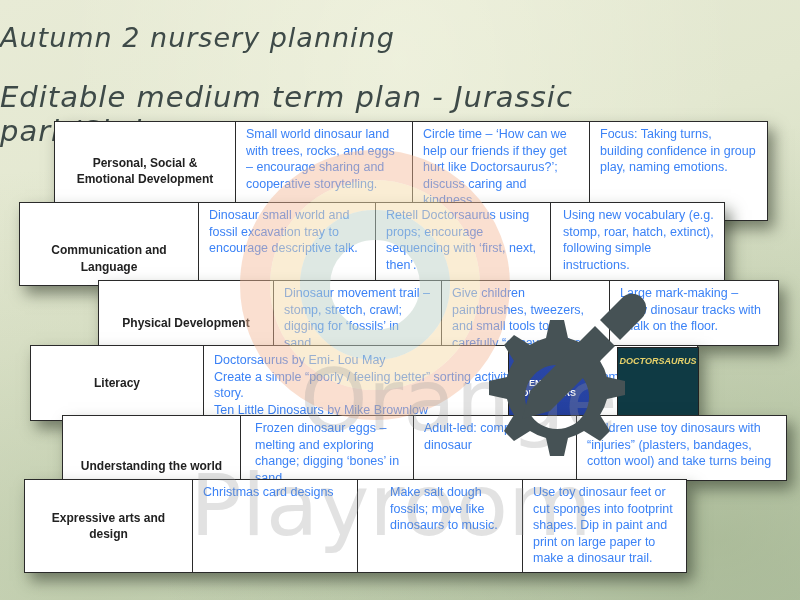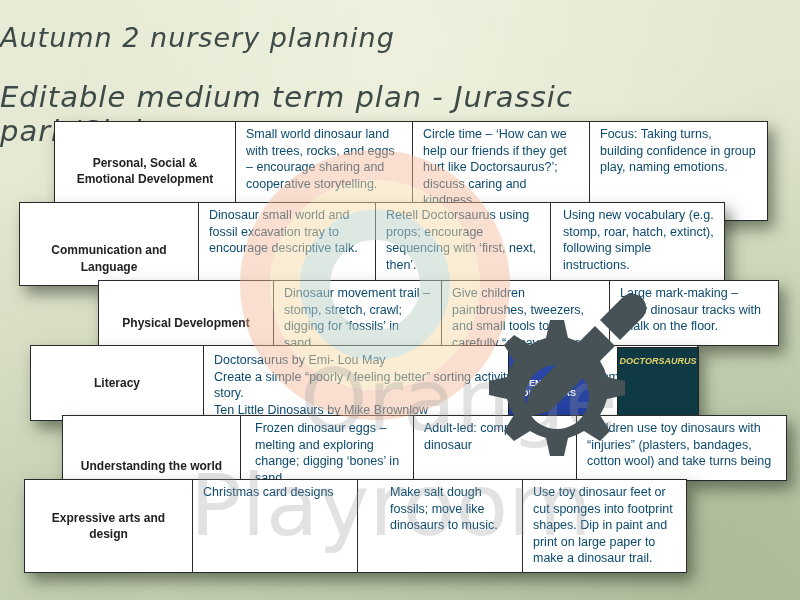--- a/index.html
+++ b/index.html
@@ -23,21 +23,21 @@
     .title1 { top:22px; font-size:27px; }
     .title2 { top:80px; font-size:29px; }
     .row {
       position:absolute; display:flex; background:#fff;
       border:1.5px solid #2a2a2a;
       box-shadow: 6px 8px 14px rgba(40,50,35,0.55);
       box-sizing:border-box;
     }
     .cell {
       border-left:1.5px solid #2a2a2a; box-sizing:border-box;
-      padding:4px 10px; font-size:12.5px; line-height:16.5px; color:#0c4a6e;
+      padding:4px 10px; font-size:12.5px; line-height:16.5px; color:#3b82f6;
       overflow:hidden;
     }
     .cell:first-child { border-left:none; }
     .label {
       display:flex; align-items:flex-end; justify-content:center; text-align:center;
       font-weight:bold; font-size:12px; color:#222; padding-bottom:10px;
     }
     .label.mid { align-items:center; padding-bottom:4px; }
     .rainbow {
       position:absolute; left:240px; top:150px; width:270px; height:270px;

